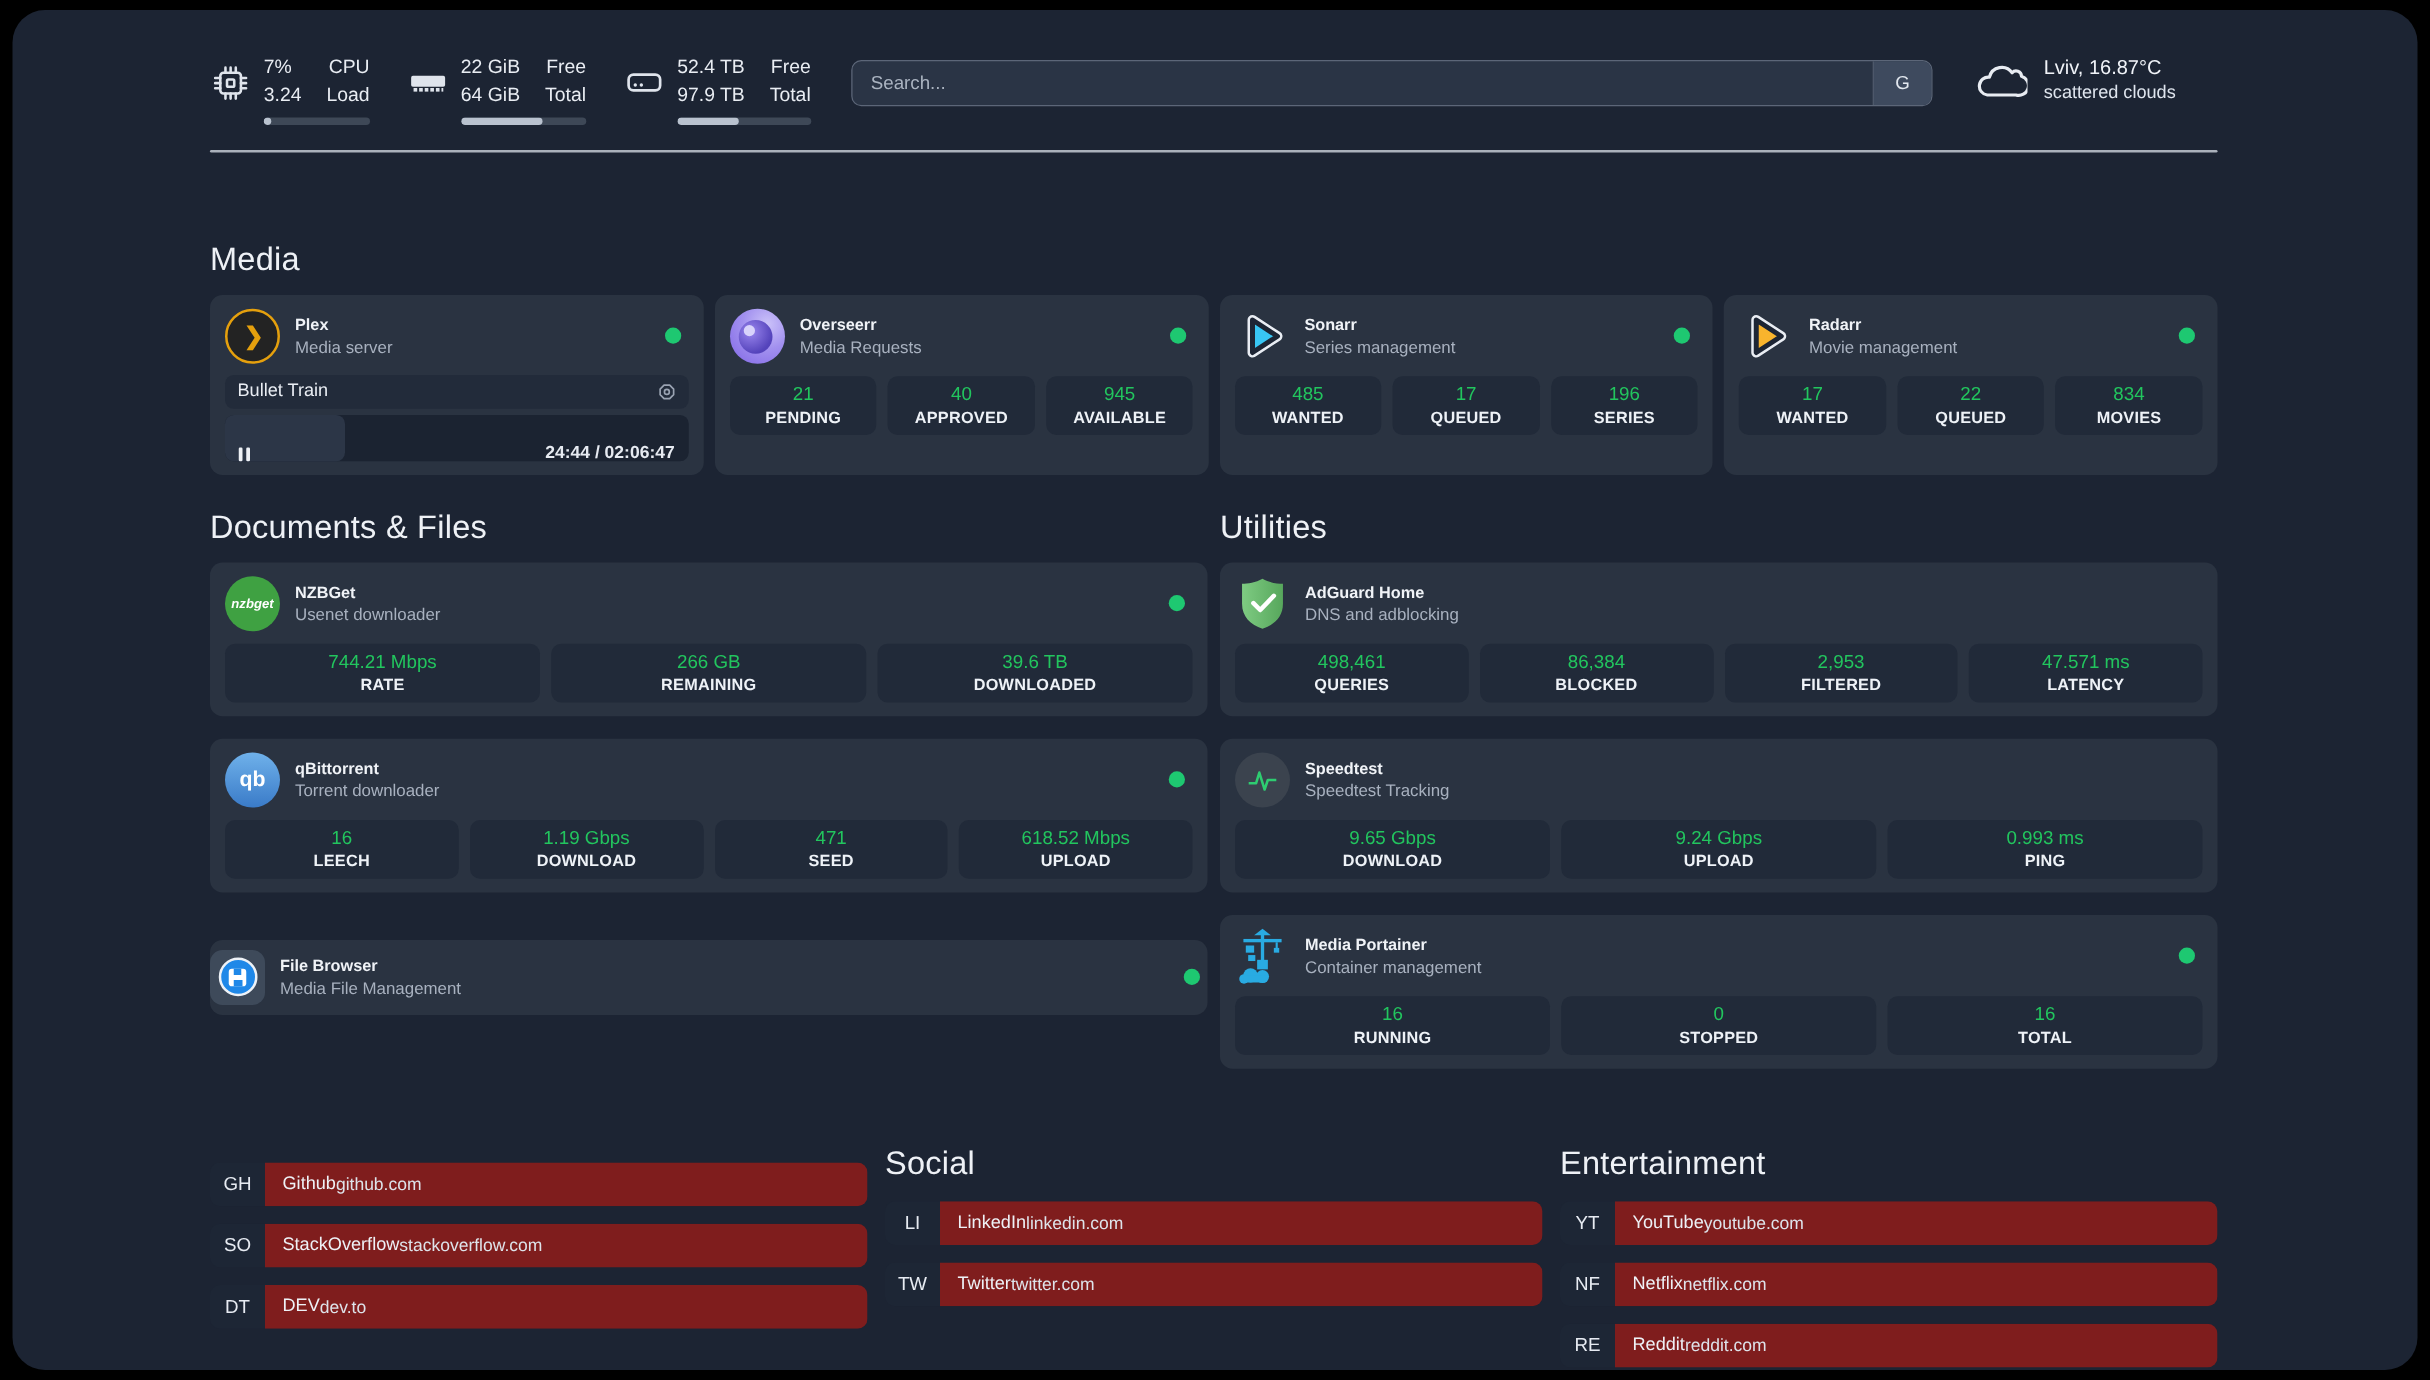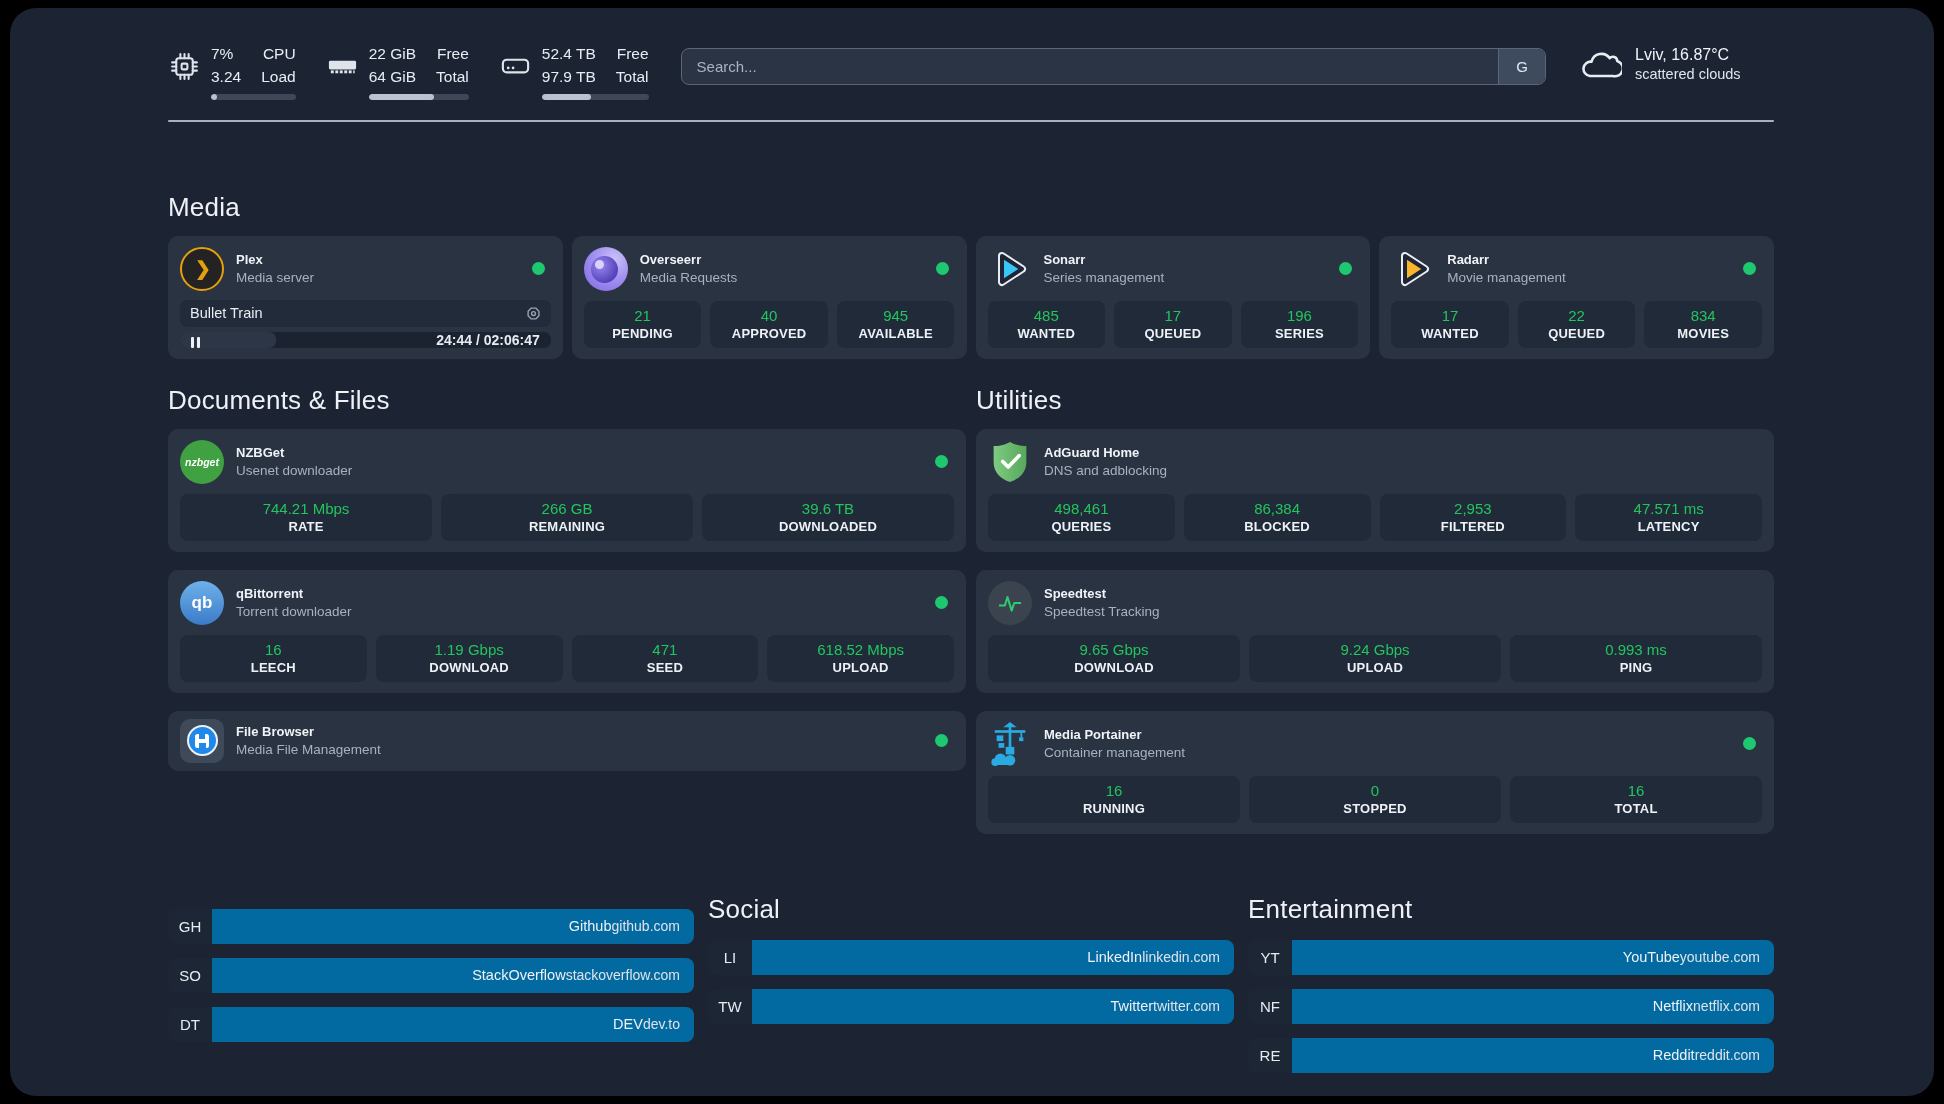--- a/index.html
+++ b/index.html
@@ -28,37 +28,37 @@
   .weather-sub { font-size:14.5px; color:#dfe5ee; margin-top:2px; }
 
   .divider { height:2px; background:#c3cad4; opacity:.85; border-radius:1px; margin-top:20px; }
 
   
   h2.section { font-size:26px; font-weight:500; color:#eef1f6; margin:0; letter-spacing:.2px; }
   .media-section { margin-top:70px; }
   .grid4 { display:grid; grid-template-columns:repeat(4,1fr); gap:9px; margin-top:13px; }
 
   .card { background:#2a3341; border-radius:10px; padding:11px 12px; position:relative; }
-  .card.compact { padding:8px 12px; }
+  .card.compact { padding:8px 0;margin-top:20px; }
 
   .app-header { display:flex; align-items:center; gap:12px; cursor:pointer; }
   .app-icon { width:44px; height:44px; flex:none; display:flex; align-items:center; justify-content:center; }
   .app-name { font-size:13px; font-weight:600; color:#f0f3f7; }
   .app-sub { font-size:13.5px; color:#a8b1bf; margin-top:3px; }
   .dot { width:13px; height:13px; border-radius:50%; background:#1ec871; margin-left:auto; margin-right:6px; flex:none; }
 
   .stats { display:flex; gap:9px; margin-top:10px; }
   .stat { flex:1; background:#212a39; border-radius:8px; text-align:center; padding:6px 4px 7px; }
   .stat-v { font-size:15px; color:#22c55e; }
   .stat-l { font-size:13px; font-weight:700; color:#eef2f7; margin-top:2px; letter-spacing:.2px; }
 
   
   .plex-row { background:#222b3a; border-radius:7px; margin-top:9px; padding:4px 10px; display:flex; align-items:center; font-size:14.5px; color:#e9edf3; height:27px; }
   .gear { margin-left:auto; cursor:pointer; }
-  .plex-progress { background:#1b2331; border-radius:7px; margin-top:5px; height:16px; position:relative; display:flex; align-items:flex-end; cursor:pointer; }
+  .plex-progress { background:#1b2331; border-radius:7px; margin-top:5px; height:37px; position:relative; display:flex; align-items:flex-end; cursor:pointer; }
   .plex-fill { position:absolute; left:0; top:0; bottom:0; border-radius:7px; background:#2c3647; }
   .pause { position:relative; margin-left:11px; display:flex; gap:3px; cursor:pointer; }
   .pause i { display:block; width:3px; height:11px; background:#eef1f6; border-radius:1px; }
   .plex-time { margin-left:auto; position:relative; font-size:14px; font-weight:700; color:#e6eaf1; padding-right:11px; }
 
   
   .twocol { display:grid; grid-template-columns:1fr 1fr; gap:10px; margin-top:26px; }
   .stack { display:flex; flex-direction:column; gap:18px; margin-top:13px; }
 
   
@@ -80,21 +80,21 @@
   .fb-floppy { width:14px; height:14px; background:#fff; border-radius:2.5px; position:relative; }
   .fb-floppy i { position:absolute; display:block; background:#1f88e8; }
   .fb-shutter { top:0; left:4px; width:6px; height:5px; }
   .fb-label { bottom:0; left:3.5px; width:7px; height:4.5px; }
 
   
   .threecol { display:grid; grid-template-columns:1fr 1fr 1fr; gap:14px; margin-top:60px; }
   .bm-list { display:flex; flex-direction:column; gap:14px; margin-top:15px; }
   .bm { display:flex; height:35px; border-radius:8px; overflow:hidden; cursor:pointer; }
   .bm-abbr { width:44px; background:#1d2635; display:flex; align-items:center; justify-content:center; font-size:15px; color:#e7ebf2; flex:none; }
-  .bm-bar { flex:1; background:#0369a1; display:flex; align-items:center; justify-content:flex-end; padding:0 14px; }
+  .bm-bar { flex:1; background:#7f1d1d; display:flex; align-items:center; justify-content:flex-start; padding:0 14px; }
   .bm-name { font-size:14.5px; color:#eef1f6; }
   .bm-url { font-size:14px; color:#dee3ea; }
 </style>
 </head>
 <body>
 
 <div class="frame">
 <div class="content">
 
   <div class="topbar">

